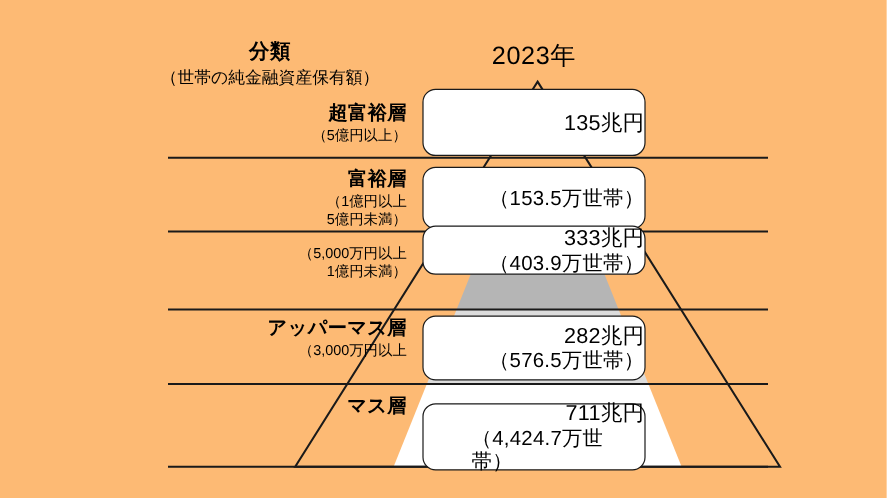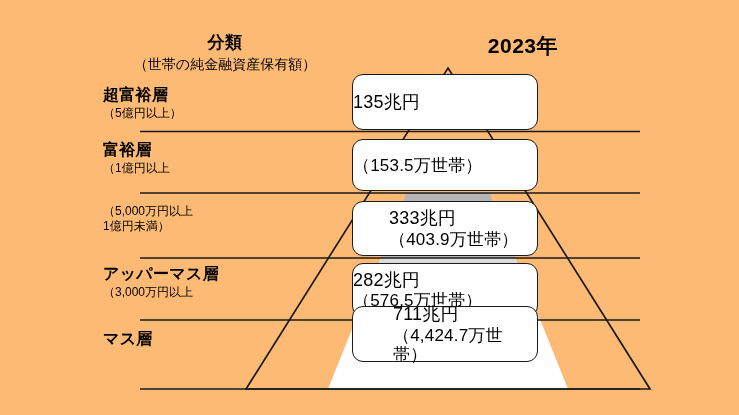--- a/index.html
+++ b/index.html
@@ -36,44 +36,44 @@
     left: 100px;
     top: 56px;
     width: 250px;
     text-align: center;
     font-size: 14px;
     font-weight: normal;
     line-height: 1.15;
   }
   .hdr-year {
     position: absolute;
-    left: 358px;
+    left: 345px;
     top: 32px;
     width: 200px;
-    text-align: right;
+    text-align: center;
     font-size: 21px;
-    font-weight: bold;
+    font-weight: normal;
     letter-spacing: 0.5px;
   }
 
   
   #pyramid-svg {
     position: absolute;
     left: 0;
     top: 0;
     width: 739px;
     height: 415px;
   }
 
   
   .cat {
     position: absolute;
     width: 236px;
     left: 103px;
-    text-align: left;
+    text-align: right;
     line-height: 1.18;
   }
   .cat-name {
     font-size: 16px;
     font-weight: bold;
     letter-spacing: 0.3px;
     display: block;
   }
   .cat-range {
     font-size: 12px;
@@ -86,21 +86,21 @@
   .vbox {
     position: absolute;
     left: 352px;
     width: 186px;
     box-sizing: border-box;
     background: #ffffff;
     border: 1.6px solid #1a1a1a;
     border-radius: 11px;
     display: flex;
     flex-direction: column;
-    align-items: flex-start;
+    align-items: flex-end;
     justify-content: center;
     line-height: 1.12;
   }
   .vbox-amount {
     font-size: 18px;
     letter-spacing: 0.2px;
     display: block;
   }
   .vbox-house {
     font-size: 17px;
@@ -136,20 +136,21 @@
   </svg>
 
   <div class="cat" style="top:86px;">
     <span class="cat-name">超富裕層</span>
     <span class="cat-range">（5億円以上）</span>
   </div>
 
   <div class="cat" style="top:141px;">
     <span class="cat-name">富裕層</span>
     <span class="cat-range">（1億円以上</span>
+    <span class="cat-range">5億円未満）</span>
   </div>
 
   <div class="cat" style="top:203px;">
     <span class="cat-range">（5,000万円以上</span>
     <span class="cat-range">1億円未満）</span>
   </div>
 
   <div class="cat" style="top:265px;">
     <span class="cat-name">アッパーマス層</span>
     <span class="cat-range">（3,000万円以上</span>
@@ -160,28 +161,28 @@
   </div>
 
   <div class="vbox" style="top:74px;  height:56px;">
     <span class="vbox-amount">135兆円</span>
   </div>
 
   <div class="vbox" style="top:139px; height:52px;">
     <span class="vbox-house">（153.5万世帯）</span>
   </div>
 
-  <div class="vbox" style="top:201px; height:55px;padding-left:36px;">
+  <div class="vbox" style="top:188px; height:41px;padding-left:36px;">
     <span class="vbox-amount">333兆円</span>
     <span class="vbox-house">（403.9万世帯）</span>
   </div>
 
   <div class="vbox" style="top:263px; height:54px;">
     <span class="vbox-amount">282兆円</span>
     <span class="vbox-house">（576.5万世帯）</span>
   </div>
 
-  <div class="vbox" style="top:306px; height:56px;padding-left:40px;">
+  <div class="vbox" style="top:336px; height:56px;padding-left:40px;">
     <span class="vbox-amount">711兆円</span>
     <span class="vbox-house">（4,424.7万世帯）</span>
   </div>
 
 </div>
 
 </body></html>

